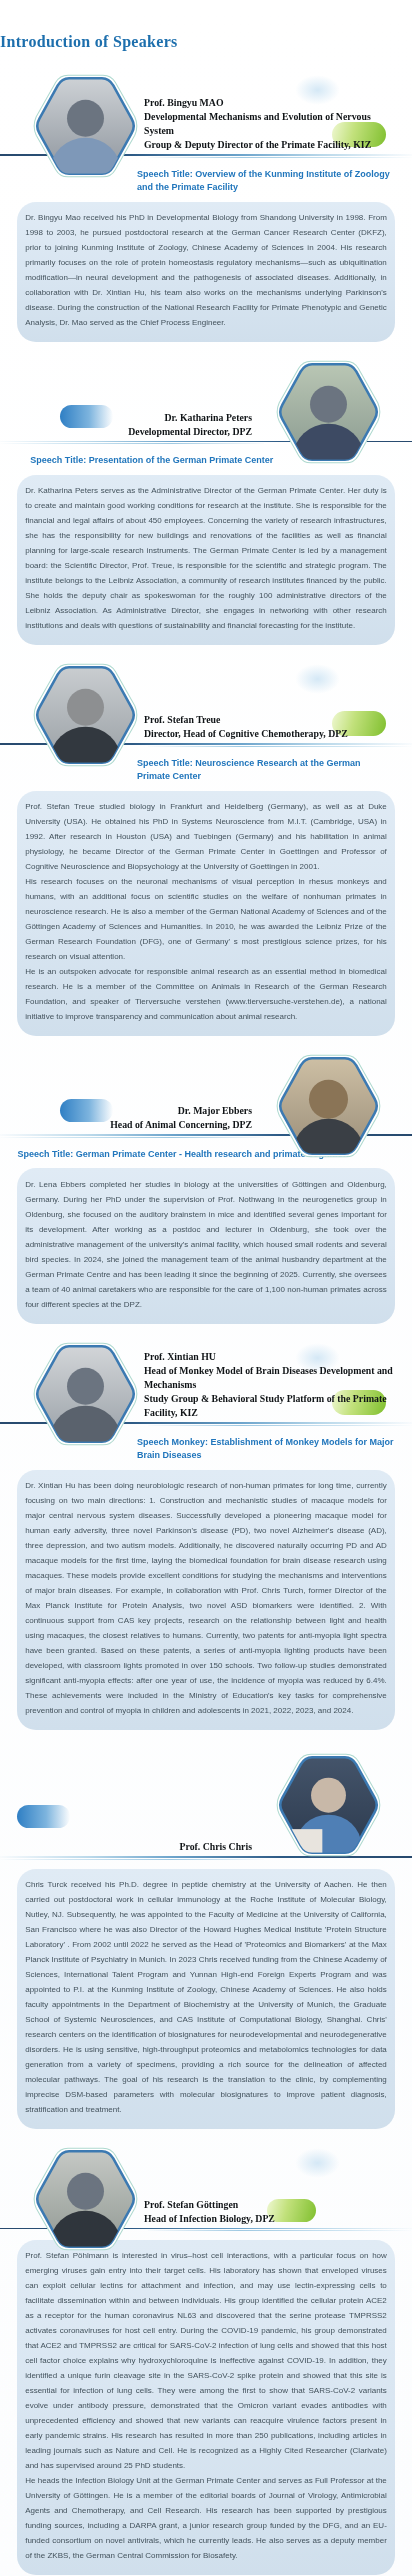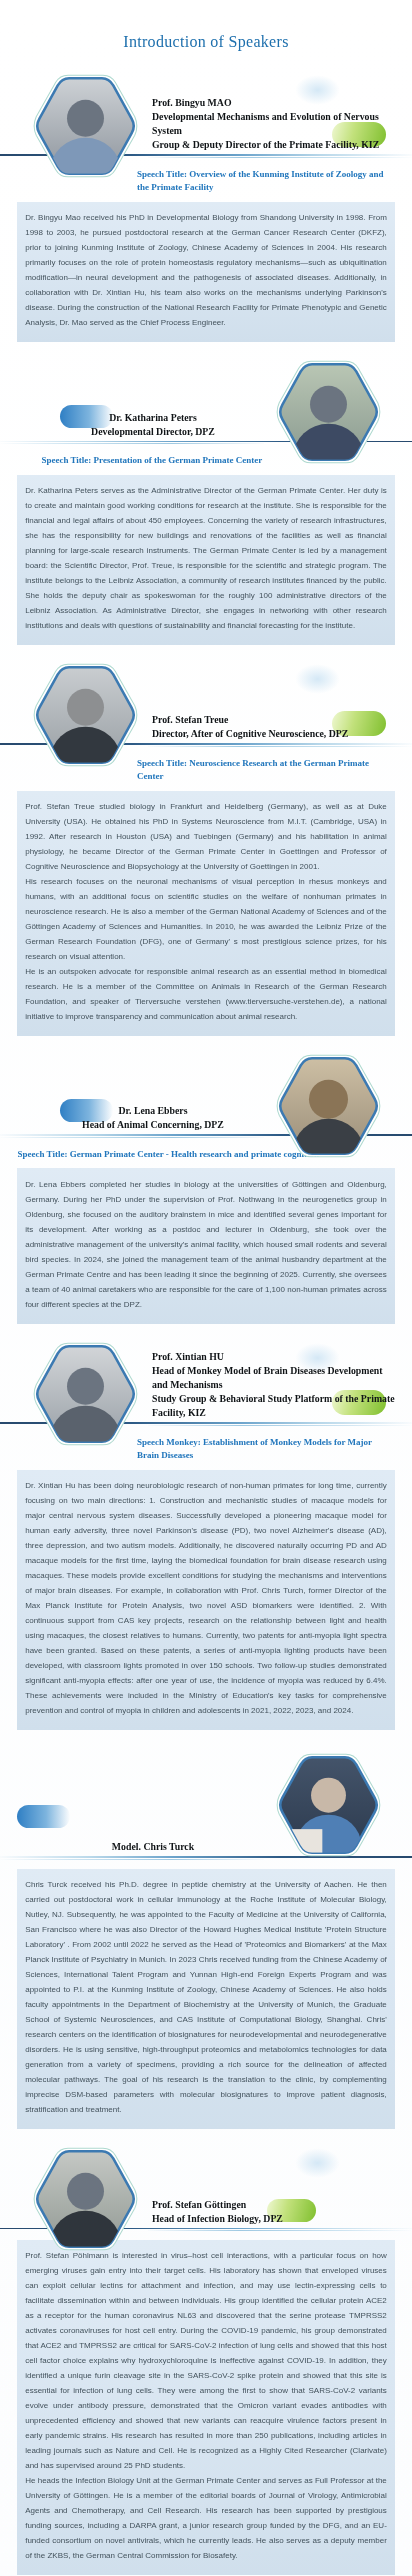--- a/index.html
+++ b/index.html
@@ -5,23 +5,23 @@
   html,body{margin:0;padding:0;}
   body{
     width:412px;
     background:#fdfdfe;
     font-family:"Liberation Sans","DejaVu Sans",sans-serif;
     color:#43525c;
   }
   .page{width:412px;overflow:hidden;background:linear-gradient(180deg,#ffffff 0%,#fcfdfe 100%);padding-bottom:41px;}
 
   .page-title{
-    text-align:center;
+    text-align:left;
     font-family:"Liberation Serif","DejaVu Serif",serif;
-    font-weight:normal;
+    font-weight:bold;
     font-size:16px;
     color:#1d6fad;
     margin:0;
     padding:33px 0 10.3px 0;
     letter-spacing:0.3px;
   }
 
   .card{position:relative;margin-top:14.4px;}
   .card:first-of-type{margin-top:9.3px;}
 
@@ -60,47 +60,48 @@
   .right .l2{margin-right:36%;background:linear-gradient(to left,rgba(160,200,228,0.05) 0%,#9fc9e2 35%,#cfe5f2 75%,rgba(225,240,248,0.05) 100%);}
 
   
   .photo{position:absolute;top:2.1px;width:115px;height:106px;margin:0;z-index:2;}
   .left .photo{left:28px;}
   .right .photo{right:26px;}
   .header.tall .photo{top:7.2px;}
 
   
   .namebox{position:absolute;bottom:7.2px;z-index:1;}
-  .left .namebox{left:152px;right:15.5px;text-align:left;margin-top:12px;}
-  .right .namebox{left:41px;right:147px;text-align:center;}
+  .left .namebox{left:144px;right:15.5px;text-align:left;margin-top:12px;}
+  .right .namebox{left:41px;right:160px;text-align:right;}
   .name,.role{
     font-family:"Liberation Serif","DejaVu Serif",serif;
     font-weight:bold;color:#101417;
     font-size:9.8px;line-height:14px;
     white-space:pre-line;
   }
 
   .speech{
-    font-family:Liberation Serif, serif;
+    font-family:Liberation Sans, sans-serif;
     font-weight:bold;color:#2176bc;
     font-size:9px;line-height:13.4px;
     margin:8.2px 17.5px 0 137px;
     white-space:pre-line;
   }
   .right + .speech, .speech.from-left{margin:8.2px 129px 0 20.6px;text-align:center;}
   .speech.full{margin:8.2px 41px 0 17.5px;}
 
   .bio{
     margin:7.2px 17px 0 17px;
     padding:8.2px 8.2px 12.4px 8.2px;
     background:linear-gradient(180deg,#e0ebf5 0%,#d8e5f1 55%,#d0dfec 100%);
     font-size:8px;line-height:15px;
     text-align:justify;
     white-space:pre-line;
     color:#43525c;
+    border-radius:19px;
   }
 </style>
 </head>
 <body>
 
 <div class="page">
 
   <h1 class="page-title">Introduction of Speakers</h1>
 
   <section class="card left">
@@ -198,21 +199,21 @@
           <path d="M78 4 L146 4 Q162 4 170 18 L208 85 Q216 103 208 121 L170 188 Q162 202 146 202 L78 202 Q62 202 54 188 L16 121 Q8 103 16 85 L54 18 Q62 4 78 4 Z" fill="#ffffff" stroke="#aed9cf" stroke-width="2" stroke-linejoin="round"></path>
           <path d="M80 10 L144 10 Q158 10 166 24 L202 89 Q210 103 202 117 L166 182 Q158 196 144 196 L80 196 Q66 196 58 182 L22 117 Q14 103 22 89 L58 24 Q66 10 80 10 Z" fill="url(#bg2)" stroke="#3c7ab2" stroke-width="5" stroke-linejoin="round"></path>
           <g clip-path="url(#cl2)">
               <circle cx="112" cy="88" r="36" fill="#8d8f91"></circle>
               <ellipse cx="112" cy="188" rx="68" ry="62" fill="#32383f"></ellipse>
             </g>
         </svg>
       </figure>
       <div class="namebox">
         <div class="name">Prof. Stefan Treue</div>
-        <div class="role">Director, After of Cognitive Neuroscience, DPZ</div>
+        <div class="role">Director, Head of Cognitive Chemotherapy, DPZ</div>
       </div>
     </div>
     <div class="speech">Speech Title: Neuroscience Research at the German Primate Center</div>
     <div class="bio">Prof. Stefan Treue studied biology in Frankfurt and Heidelberg (Germany), as well as at Duke University (USA). He obtained his PhD in Systems Neuroscience from M.I.T. (Cambridge, USA) in 1992. After research in Houston (USA) and Tuebingen (Germany) and his habilitation in animal physiology, he became Director of the German Primate Center in Goettingen and Professor of Cognitive Neuroscience and Biopsychology at the University of Goettingen in 2001.
 His research focuses on the neuronal mechanisms of visual perception in rhesus monkeys and humans, with an additional focus on scientific studies on the welfare of nonhuman primates in neuroscience research. He is also a member of the German National Academy of Sciences and of the Göttingen Academy of Sciences and Humanities. In 2010, he was awarded the Leibniz Prize of the German Research Foundation (DFG), one of Germany' s most prestigious science prizes, for his research on visual attention.
 He is an outspoken advocate for responsible animal research as an essential method in biomedical research. He is a member of the Committee on Animals in Research of the German Research Foundation, and speaker of Tierversuche verstehen (www.tierversuche-verstehen.de), a national initiative to improve transparency and communication about animal research.</div>
   </section>
 
   <section class="card right">
     <div class="header">
@@ -235,21 +236,21 @@
           </defs>
           <path d="M78 4 L146 4 Q162 4 170 18 L208 85 Q216 103 208 121 L170 188 Q162 202 146 202 L78 202 Q62 202 54 188 L16 121 Q8 103 16 85 L54 18 Q62 4 78 4 Z" fill="#ffffff" stroke="#aed9cf" stroke-width="2" stroke-linejoin="round"></path>
           <path d="M80 10 L144 10 Q158 10 166 24 L202 89 Q210 103 202 117 L166 182 Q158 196 144 196 L80 196 Q66 196 58 182 L22 117 Q14 103 22 89 L58 24 Q66 10 80 10 Z" fill="url(#bg3)" stroke="#3c7ab2" stroke-width="5" stroke-linejoin="round"></path>
           <g clip-path="url(#cl3)">
               <circle cx="112" cy="90" r="38" fill="#8a7456"></circle>
               <ellipse cx="112" cy="190" rx="68" ry="62" fill="#3a3f45"></ellipse>
             </g>
         </svg>
       </figure>
       <div class="namebox">
-        <div class="name">Dr. Lena Ebbers</div>
+        <div class="name">Dr. Major Ebbers</div>
         <div class="role">Head of Animal Concerning, DPZ</div>
       </div>
     </div>
     <div class="speech full">Speech Title: German Primate Center - Health research and primate cognition</div>
     <div class="bio">Dr. Lena Ebbers completed her studies in biology at the universities of Göttingen and Oldenburg, Germany. During her PhD under the supervision of Prof. Nothwang in the neurogenetics group in Oldenburg, she focused on the auditory brainstem in mice and identified several genes important for its development. After working as a postdoc and lecturer in Oldenburg, she took over the administrative management of the university's animal facility, which housed small rodents and several bird species. In 2024, she joined the management team of the animal husbandry department at the German Primate Centre and has been leading it since the beginning of 2025. Currently, she oversees a team of 40 animal caretakers who are responsible for the care of 1,100 non-human primates across four different species at the DPZ.</div>
   </section>
 
   <section class="card left">
     <div class="header">
       <div class="deco-ellipse"></div>
@@ -309,21 +310,21 @@
           <path d="M78 4 L146 4 Q162 4 170 18 L208 85 Q216 103 208 121 L170 188 Q162 202 146 202 L78 202 Q62 202 54 188 L16 121 Q8 103 16 85 L54 18 Q62 4 78 4 Z" fill="#ffffff" stroke="#aed9cf" stroke-width="2" stroke-linejoin="round"></path>
           <path d="M80 10 L144 10 Q158 10 166 24 L202 89 Q210 103 202 117 L166 182 Q158 196 144 196 L80 196 Q66 196 58 182 L22 117 Q14 103 22 89 L58 24 Q66 10 80 10 Z" fill="url(#bg5)" stroke="#3c7ab2" stroke-width="5" stroke-linejoin="round"></path>
           <g clip-path="url(#cl5)">
               <circle cx="112" cy="84" r="34" fill="#c8b8a8"></circle>
               <ellipse cx="112" cy="182" rx="64" ry="60" fill="#4f7fb5"></ellipse>
               <rect x="40" y="150" width="60" height="56" fill="#e8e4de"></rect>
             </g>
         </svg>
       </figure>
       <div class="namebox">
-        <div class="name">Model. Chris Turck</div>
+        <div class="name">Prof. Chris Chris</div>
       </div>
     </div>
     <div class="bio">Chris Turck received his Ph.D. degree in peptide chemistry at the University of Aachen. He then carried out postdoctoral work in cellular immunology at the Roche Institute of Molecular Biology, Nutley, NJ. Subsequently, he was appointed to the Faculty of Medicine at the University of California, San Francisco where he was also Director of the Howard Hughes Medical Institute 'Protein Structure Laboratory' . From 2002 until 2022 he served as the Head of 'Proteomics and Biomarkers' at the Max Planck Institute of Psychiatry in Munich. In 2023 Chris received funding from the Chinese Academy of Sciences, International Talent Program and Yunnan High-end Foreign Experts Program and was appointed to P.I. at the Kunming Institute of Zoology, Chinese Academy of Sciences. He also holds faculty appointments in the Department of Biochemistry at the University of Munich, the Graduate School of Systemic Neurosciences, and CAS Institute of Computational Biology, Shanghai. Chris' research centers on the identification of biosignatures for neurodevelopmental and neurodegenerative disorders. He is using sensitive, high-throughput proteomics and metabolomics technologies for data generation from a variety of specimens, providing a rich source for the delineation of affected molecular pathways. The goal of his research is the translation to the clinic, by complementing imprecise DSM-based parameters with molecular biosignatures to improve patient diagnosis, stratification and treatment.</div>
   </section>
 
   <section class="card left">
     <div class="header">
       <div class="deco-ellipse"></div>
       <div class="blob green mid"></div>
       <div class="divider">

